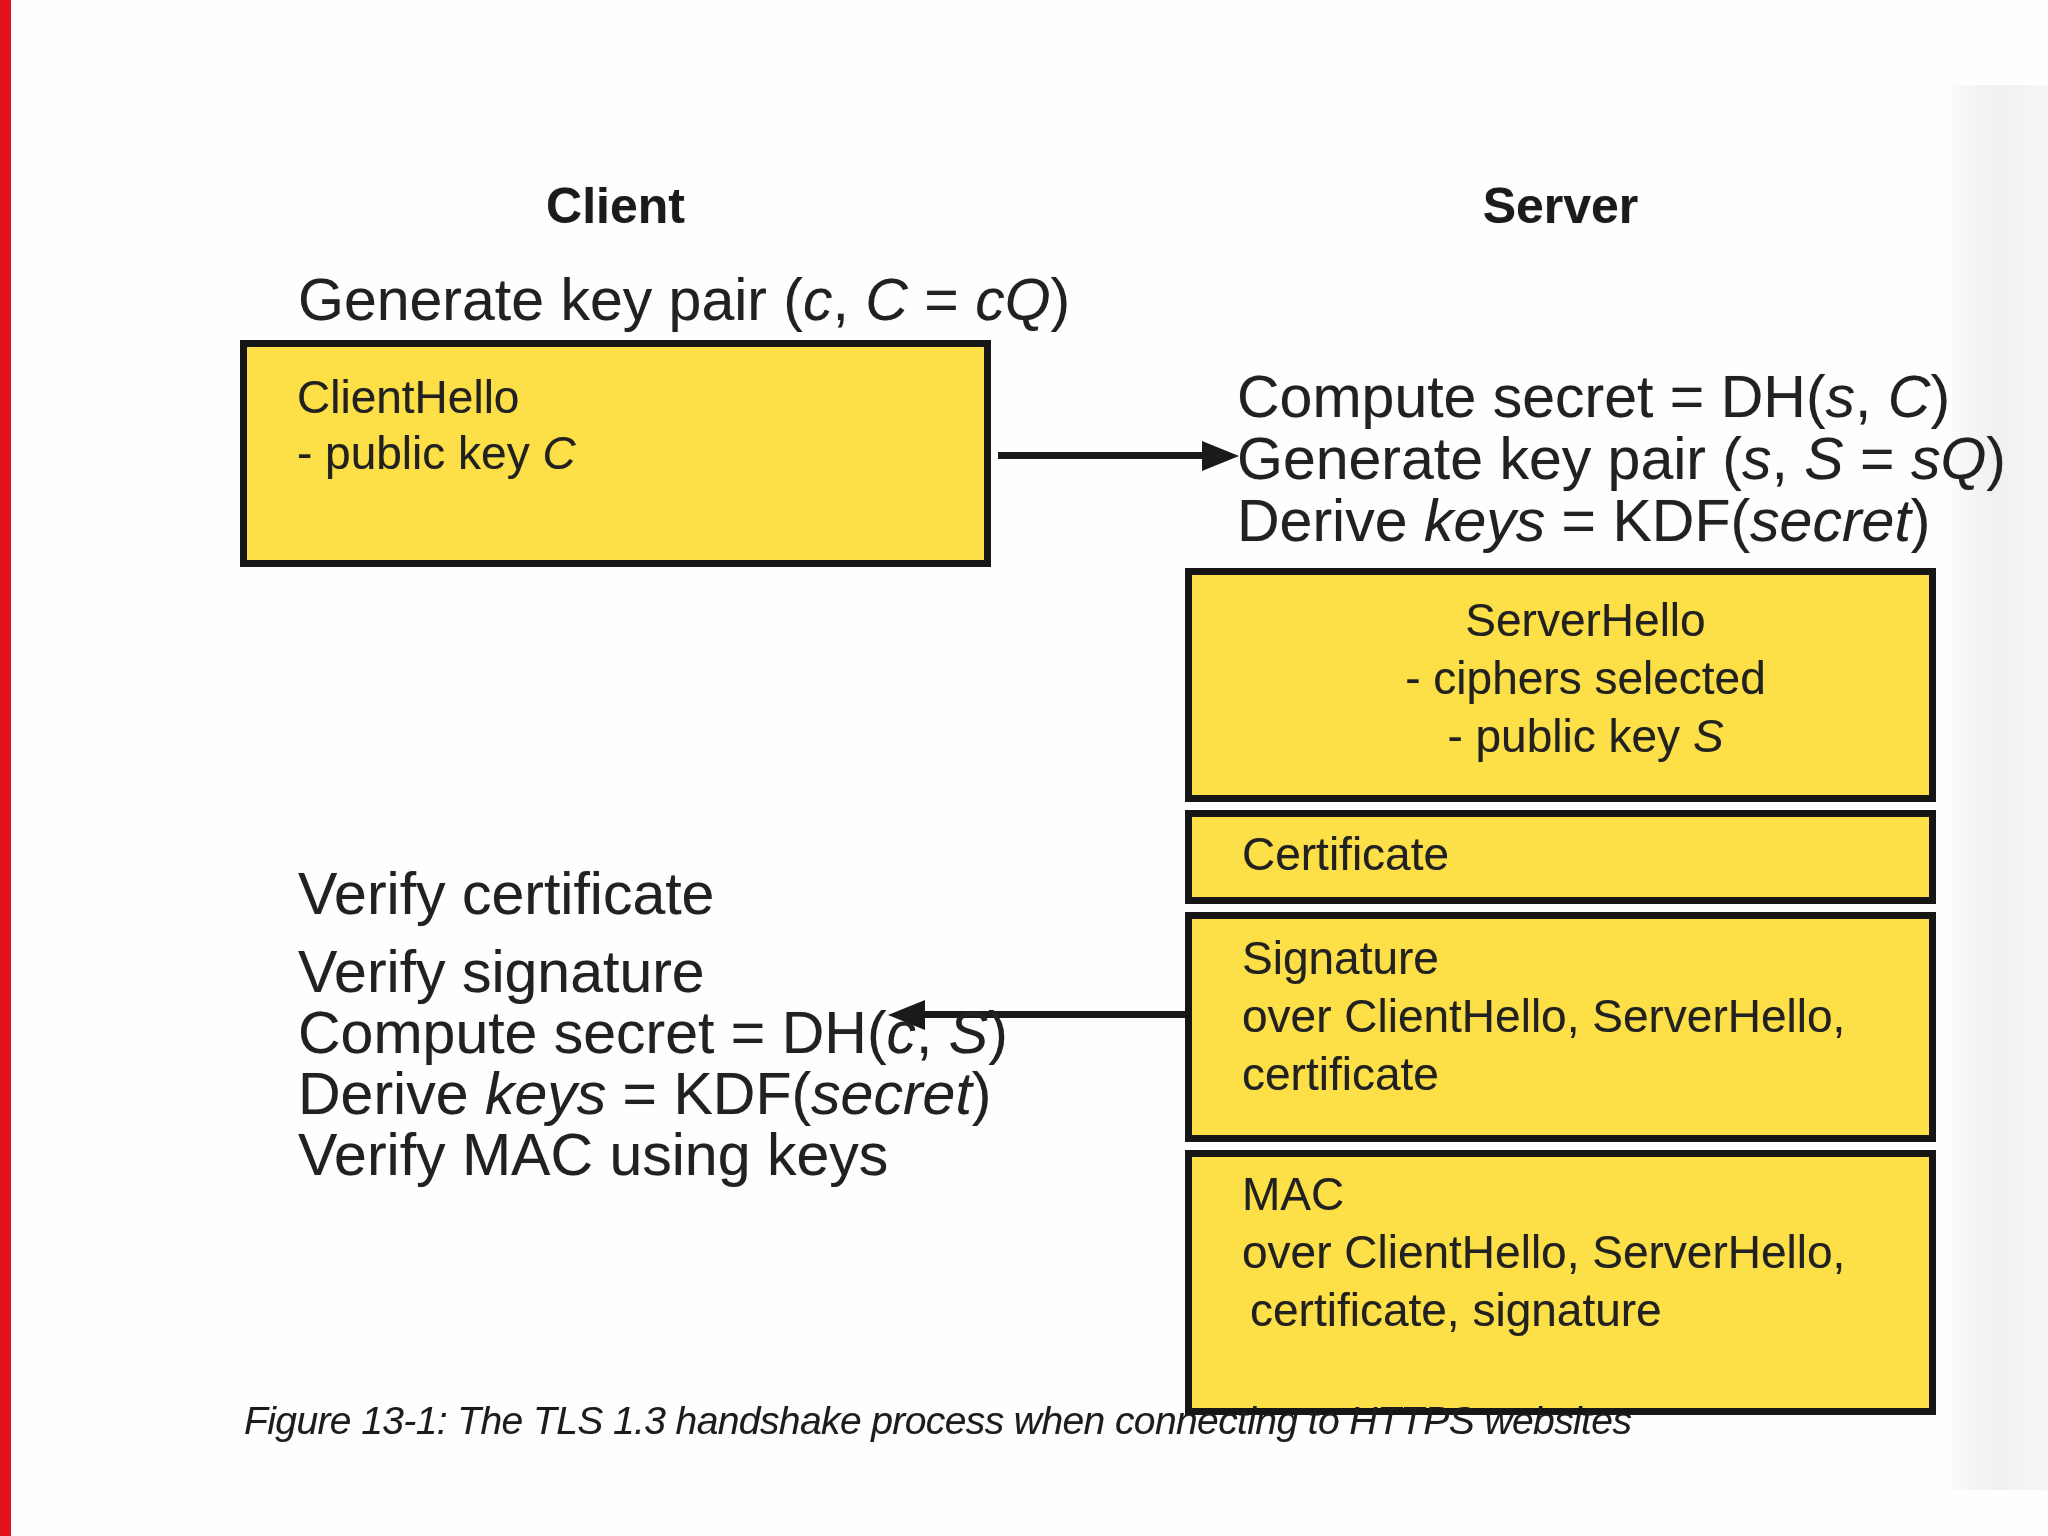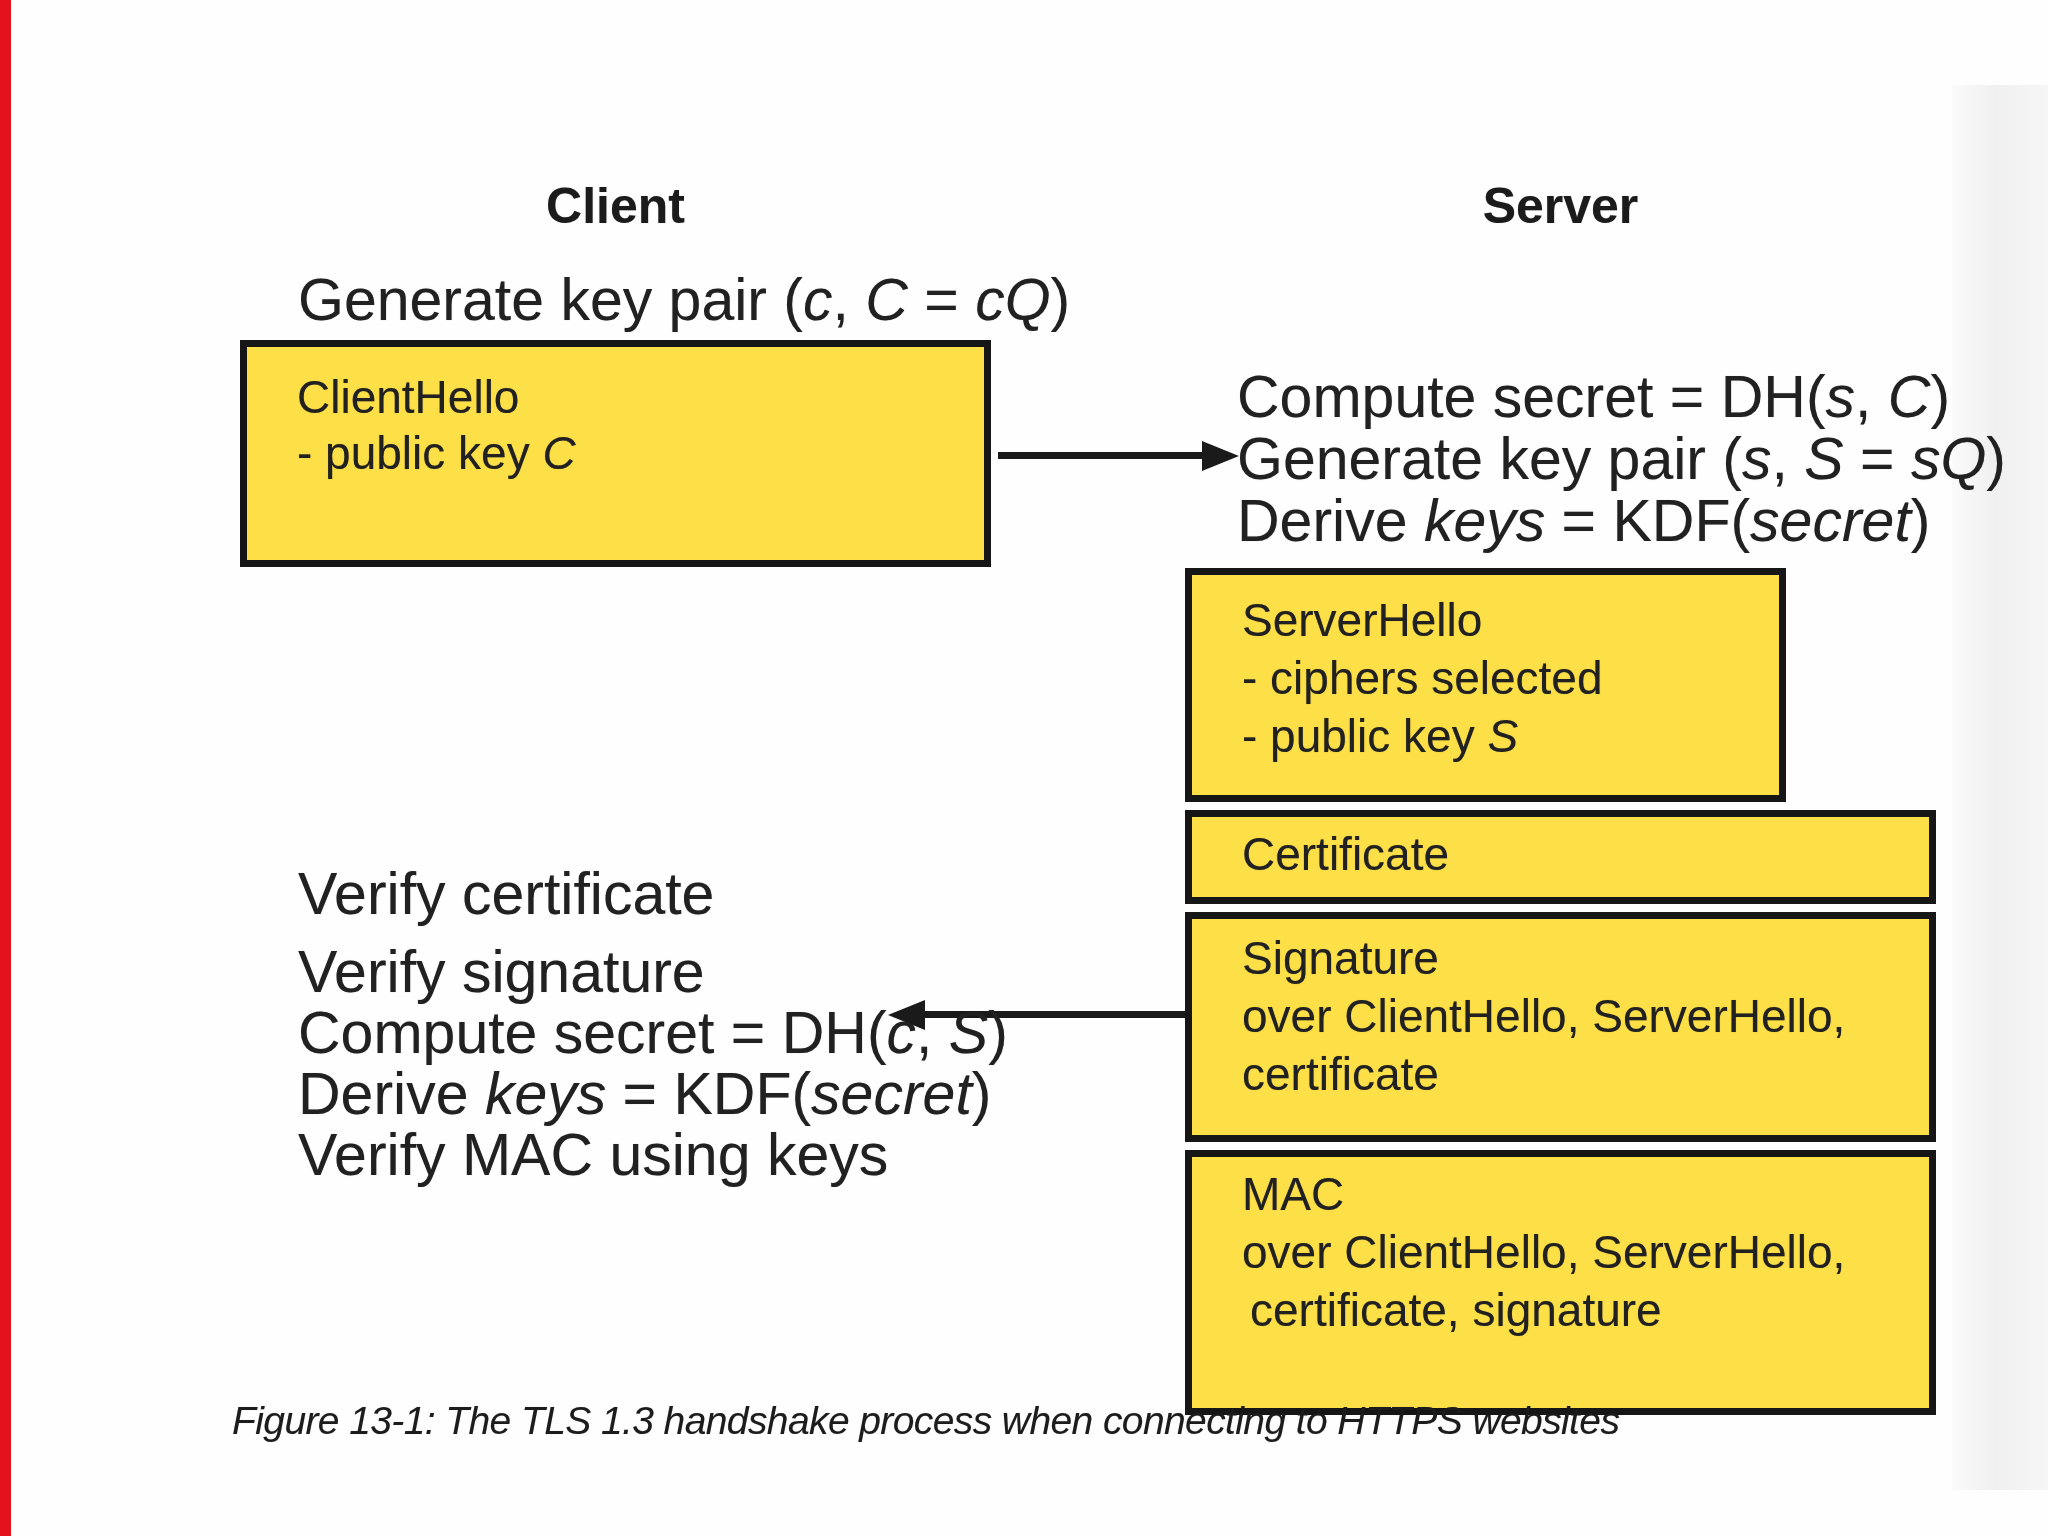--- a/index.html
+++ b/index.html
@@ -71,21 +71,21 @@
     width: 11px; height: 1536px;
   }
   #right-band {
     position: absolute;
     left: 1952px; top: 85px;
     width: 96px; height: 1405px;
     background: linear-gradient(90deg, rgba(0,0,0,0.015), rgba(0,0,0,0.055) 45%, rgba(0,0,0,0.03));
   }
   #caption {
     position: absolute;
-    left: 232px; top: 1398px;
+    left: 244px; top: 1398px;
     font-size: 39px;
     line-height: 46px;
     font-style: italic;
     letter-spacing: -0.6px;
     color: #1c1c1c;
     white-space: nowrap;
     text-shadow: 0 0 1px rgba(0,0,0,0.25);
   }
 </style>
 </head>
@@ -110,21 +110,21 @@
     <div class="shaft" style="left:998px; top:452px; width:206px;"></div>
     <div class="head-right" style="left:1202px; top:441px;"></div>
   </div>
 
   <div class="blk" style="position:absolute; left:1237px; top:366px;">
     <div class="txt" style="position:static; line-height:62px;"><span>Compute secret = DH(</span><span style="font-style: italic;">s</span><span>, </span><span style="font-style: italic;">C</span><span>)</span></div>
     <div class="txt" style="position:static; line-height:62px;"><span>Generate key pair (</span><span style="font-style: italic;">s</span><span>, </span><span style="font-style: italic;">S</span><span> = </span><span style="font-style: italic;">sQ</span><span>)</span></div>
     <div class="txt" style="position:static; line-height:62px;"><span>Derive </span><span style="font-style: italic;">keys</span><span> = KDF(</span><span style="font-style: italic;">secret</span><span>)</span></div>
   </div>
 
-  <div class="msgbox" style="left:1185px; top:568px; width:601px; height:234px; padding:16px 0 0 50px;">
+  <div class="msgbox" style="left:1185px; top:568px; width:751px; height:234px; padding:16px 0 0 50px;text-align:center;">
     <div class="ln" style="line-height:58px;"><span>ServerHello</span></div>
     <div class="ln" style="line-height:58px;"><span>- ciphers selected</span></div>
     <div class="ln" style="line-height:58px;"><span>- public key </span><span style="font-style: italic;">S</span></div>
   </div>
 
   <div class="msgbox" style="left:1185px; top:810px; width:751px; height:94px; padding:8px 0 0 50px;">
     <div class="ln" style="line-height:58px;"><span>Certificate</span></div>
   </div>
 
   <div class="msgbox" style="left:1185px; top:912px; width:751px; height:230px; padding:10px 0 0 50px;">

